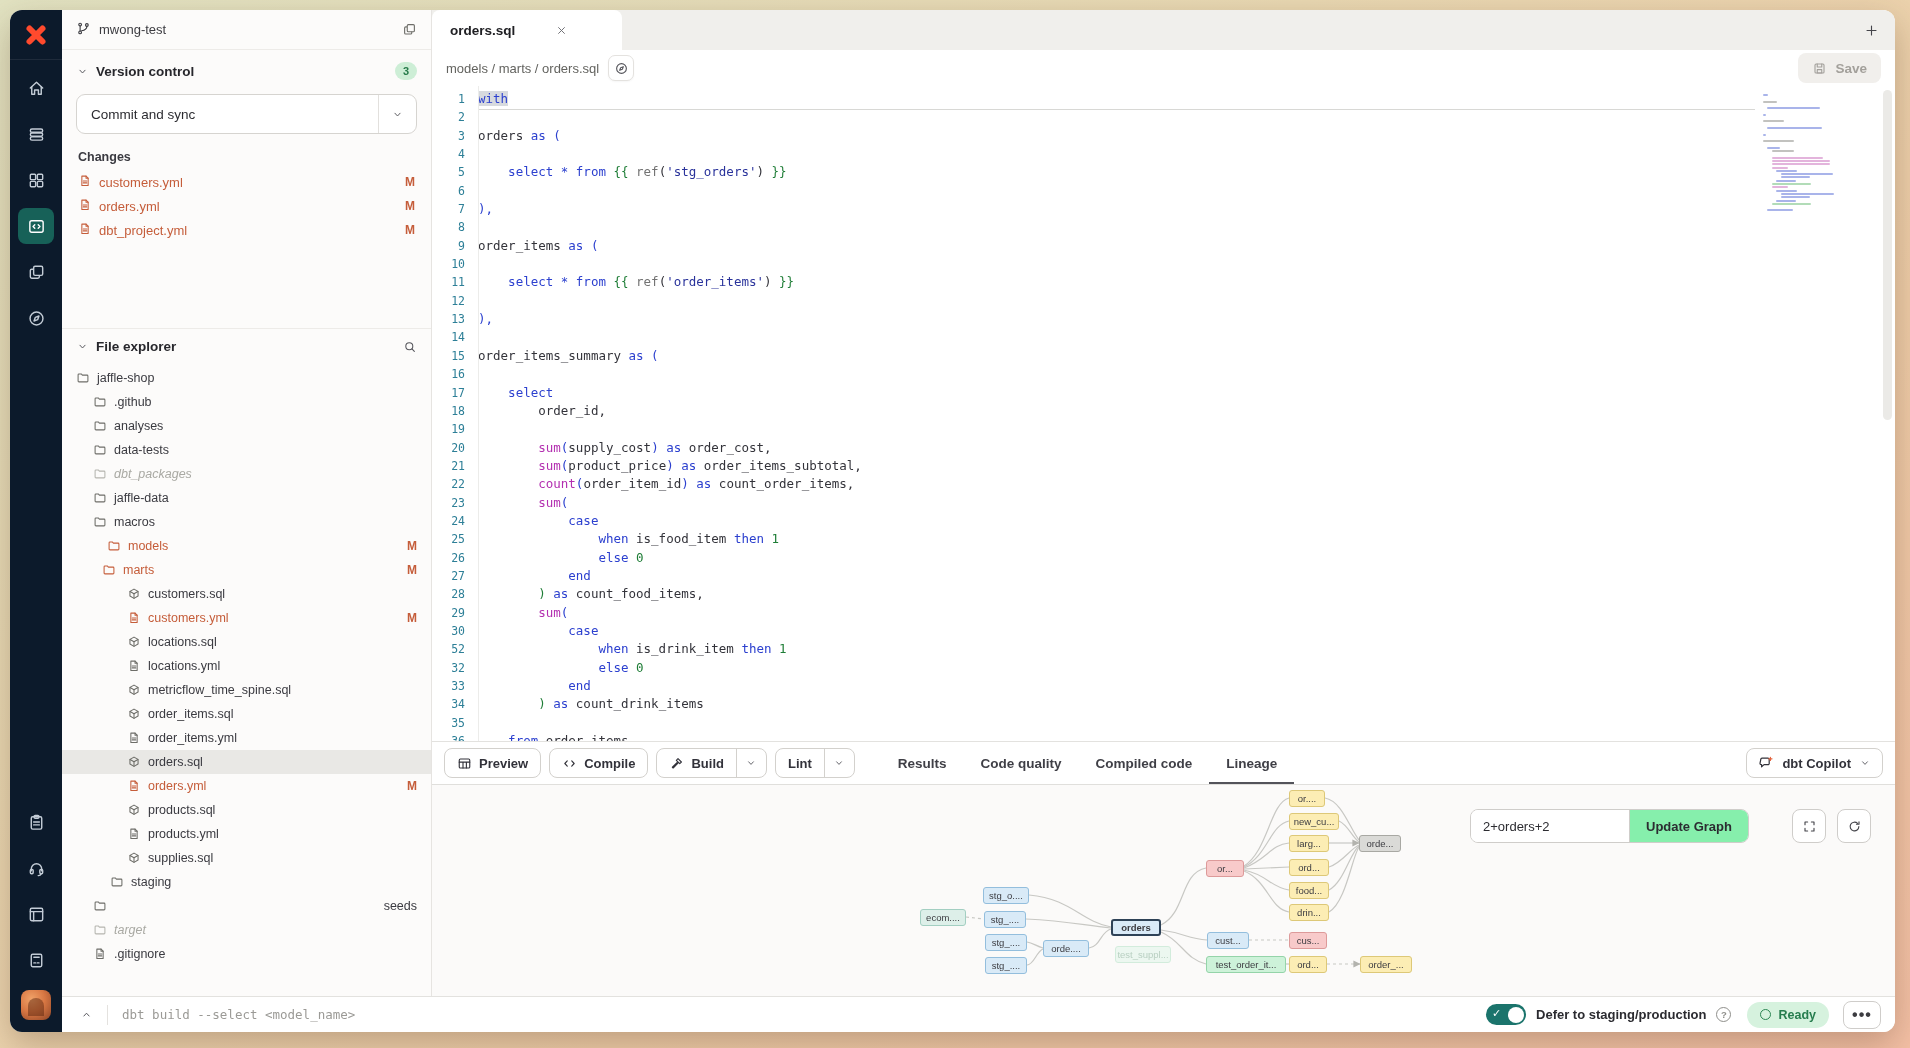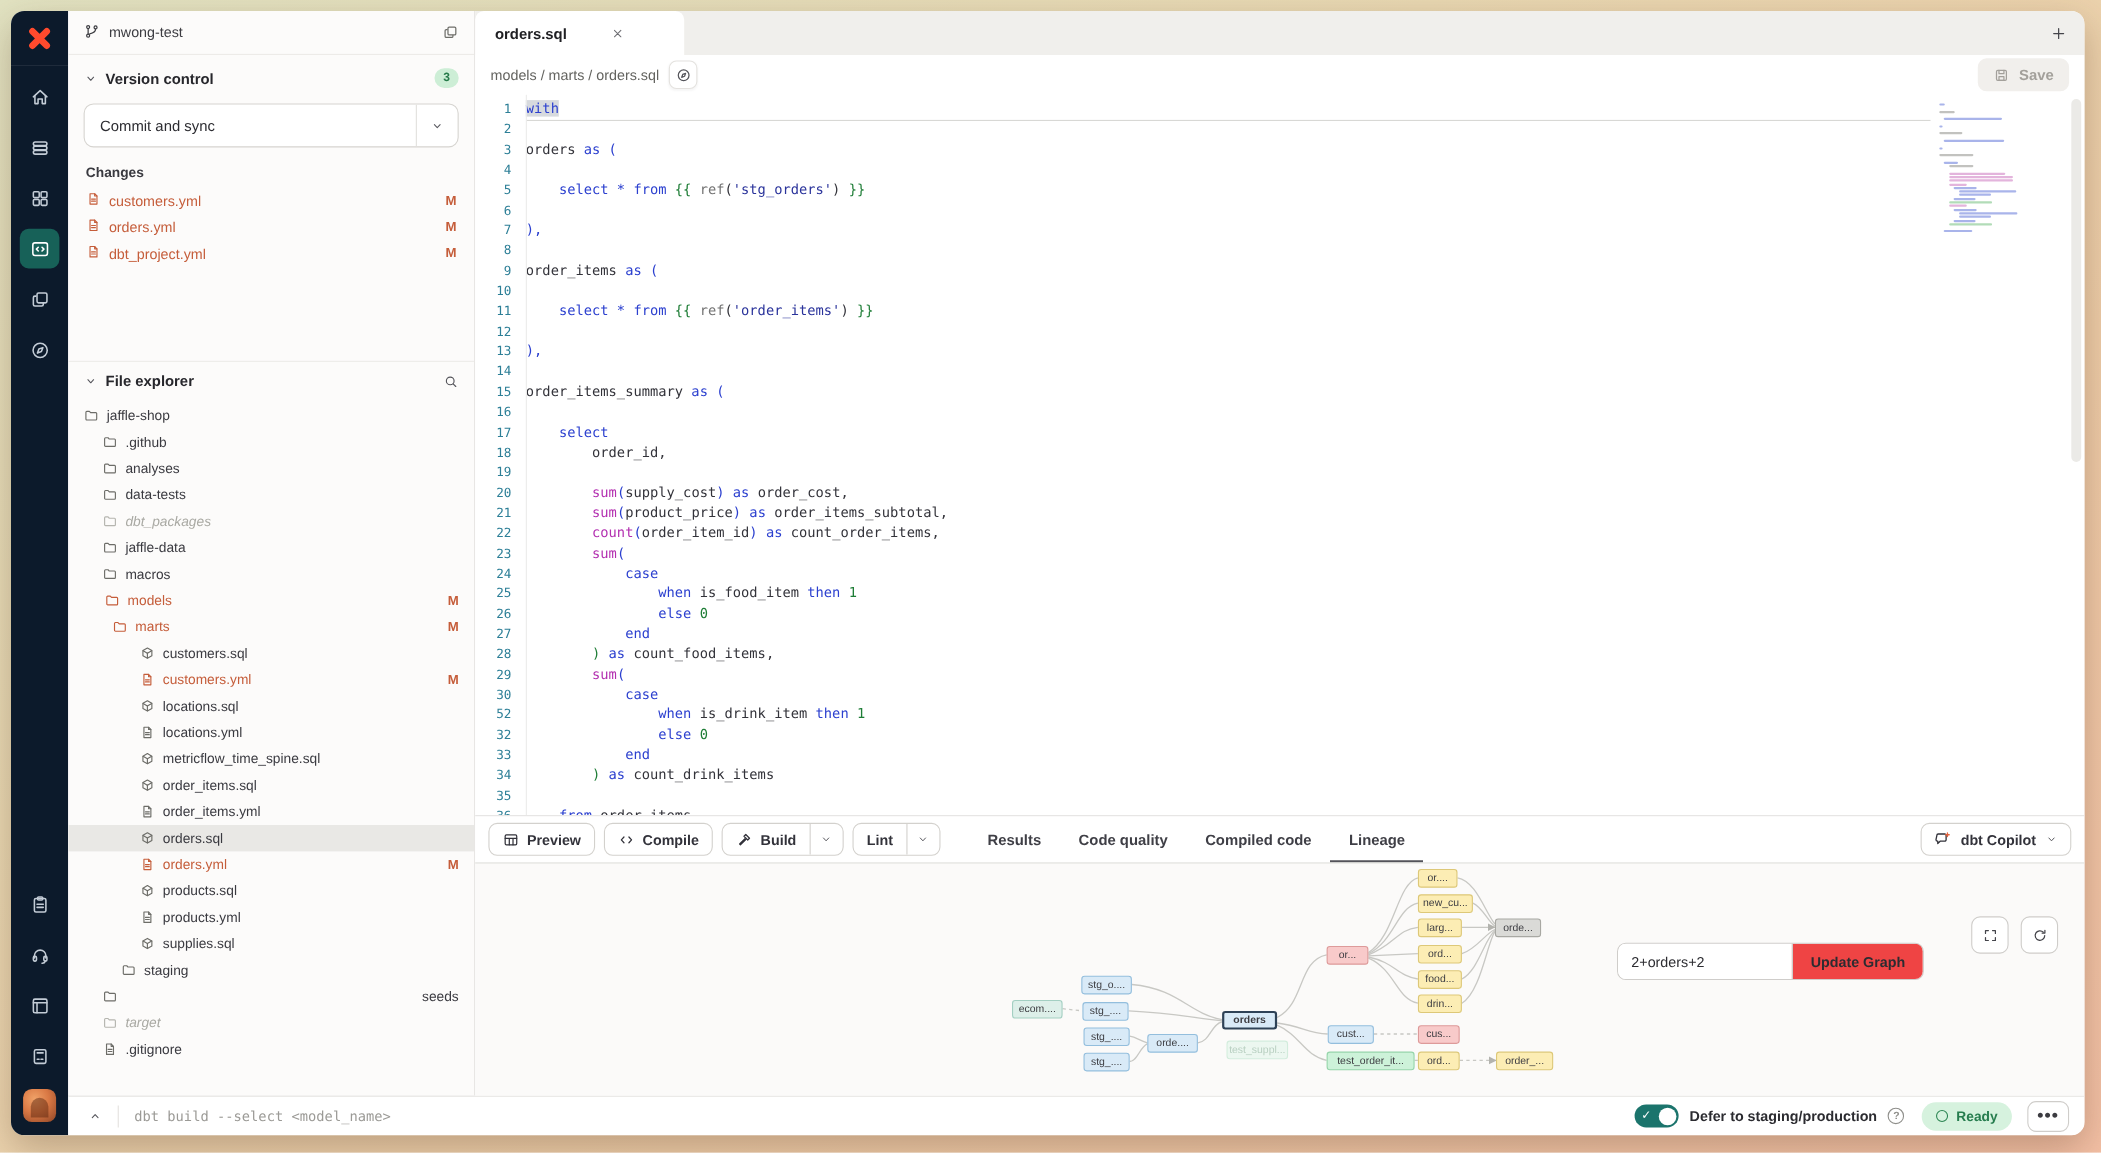--- a/index.html
+++ b/index.html
@@ -108,25 +108,25 @@
   .n-src  { background:#ddefe9; border-color:#a3cfc2; }
   .n-blu  { background:#d9eaf7; border-color:#93bedd; }
   .n-sel  { background:#d9eaf7; border-color:#2e4257; border-width:2px; font-weight:700; }
   .n-ghost{ background:#e9f7ef; border-color:#c9e9d6; color:#a9c6b4; opacity:.8; }
   .n-pink { background:#f8caca; border-color:#dd9a9a; }
   .n-grn  { background:#cdf2d9; border-color:#94d4a9; }
   .n-yel  { background:#fcedb4; border-color:#ddc878; }
   .n-gry  { background:#dadad7; border-color:#a8a8a3; }
   .lin-controls { position:absolute; top:24px; right:24px; display:flex; gap:11px; align-items:center; }
   .filter-group { display:flex; height:34px; border:1px solid #cfcdca; border-radius:8px; overflow:hidden;
-    background:#fff; margin-right:32px;margin-top:48px; }
+    background:#fff; margin-right:32px; }
   .filter-input { width:158px; border:0; outline:none; padding:0 12px; font-size:13px; color:#2c2c31;
     font-family:"Liberation Sans", sans-serif; }
   .update-btn { border-left:1px solid #cfcdca; display:flex; align-items:center; padding:0 16px;
-    font-size:13px; font-weight:700; color:#2c2c31; background:#ef4444; }
+    font-size:13px; font-weight:700; color:#2c2c31; background:#86efac; }
   .sq-btn { width:34px; height:34px; border:1px solid #cfcdca; border-radius:8px; background:#fff;
     display:flex; align-items:center; justify-content:center; color:#44444a; }
 
   
   .statusbar { height:36px; flex:none; border-top:1px solid #e3e2df; background:#fff; display:flex;
     align-items:center; padding:0 14px 0 18px; }
   .sb-divider { width:1px; height:20px; background:#e4e2df; margin:0 14px; }
   .cmd-text { flex:1; font-family:"DejaVu Sans Mono", monospace; font-size:12.5px; color:#9b9a96; }
   .sb-right { display:flex; align-items:center; gap:10px; }
   .toggle { width:40px; height:21px; border-radius:11px; background:#1b746c; position:relative; }
@@ -369,21 +369,21 @@
     <span>jaffle-data</span>
                 </div>
                 <div class="tree-row" style="padding-left: 31px;">
                   <span class="ticon">
                     <svg width="14" height="14" viewBox="0 0 20 20" fill="none" stroke="currentColor" stroke-width="1.5" stroke-linecap="round" stroke-linejoin="round">
                       <path d="M3 5.4 a1.2 1.2 0 0 1 1.2 -1.2 h3.3 l1.6 1.7 h6.7 a1.2 1.2 0 0 1 1.2 1.2 v7.2 a1.2 1.2 0 0 1 -1.2 1.2 h-11.6 a1.2 1.2 0 0 1 -1.2 -1.2 Z"></path>
                     </svg>
                   </span>
     <span>macros</span>
                 </div>
-                <div class="tree-row modified" style="padding-left: 33px;">
+                <div class="tree-row modified" style="padding-left: 45px;">
                   <span class="ticon">
                     <svg width="14" height="14" viewBox="0 0 20 20" fill="none" stroke="currentColor" stroke-width="1.5" stroke-linecap="round" stroke-linejoin="round">
                       <path d="M3 5.4 a1.2 1.2 0 0 1 1.2 -1.2 h3.3 l1.6 1.7 h6.7 a1.2 1.2 0 0 1 1.2 1.2 v7.2 a1.2 1.2 0 0 1 -1.2 1.2 h-11.6 a1.2 1.2 0 0 1 -1.2 -1.2 Z"></path>
                     </svg>
                   </span>
     <span>models</span>
                   <span class="m">M</span>
                 </div>
                 <div class="tree-row modified" style="padding-left: 40px;">
                   <span class="ticon">

